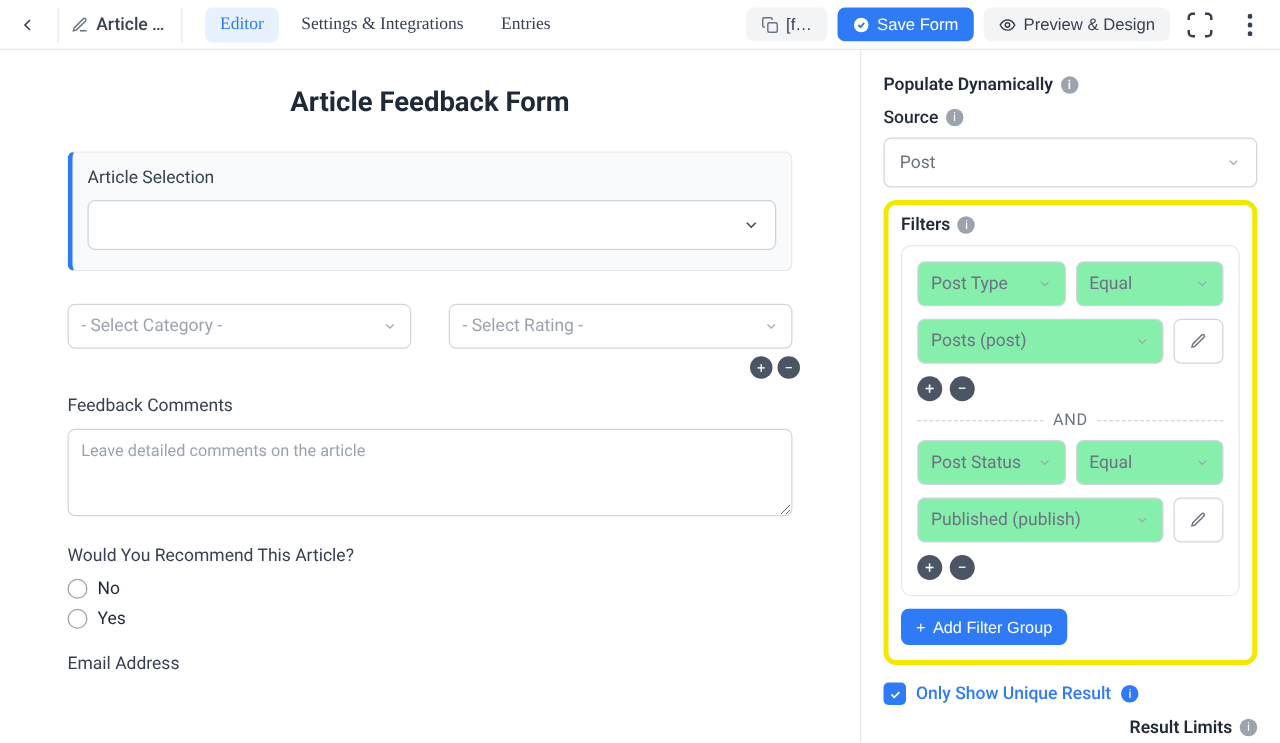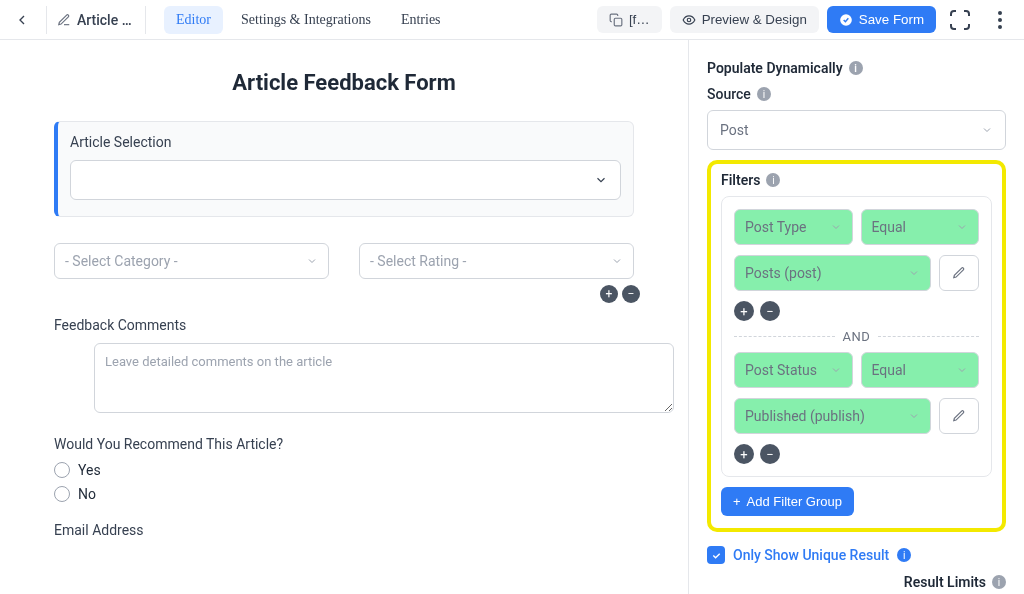--- a/index.html
+++ b/index.html
@@ -55,21 +55,21 @@
   .two-col { display:flex; gap:30px; }
   .two-col .col { flex:1; }
   .select-box {
     height:36px; border:1px solid #d1d5db; border-radius:6px; background:#fff;
     display:flex; align-items:center; padding:0 10px; color:#9ca3af; cursor:pointer;
   }
   .select-box .chev { margin-left:auto; }
   .mini-circles { position:absolute; right:-6px; bottom:-24px; display:flex; gap:4px; }
   .mini-circle { width:18px; height:18px; border-radius:50%; background:#4b5563; color:#fff; display:flex; align-items:center; justify-content:center; font-size:12px; cursor:pointer; }
   textarea.comments {
-    width:100%; height:70px; border:1px solid #d1d5db; border-radius:6px; padding:10px; font-family:inherit; font-size:13px; resize:vertical; color:#374151;margin-left:40px;
+    width:100%; height:70px; border:1px solid #d1d5db; border-radius:6px; padding:10px; font-family:inherit; font-size:13px; resize:vertical; color:#374151;
   }
   textarea.comments::placeholder { color:#9ca3af; }
   .radio-row { display:flex; align-items:center; gap:8px; margin-top:8px; cursor:pointer; }
   .radio-circle { width:16px; height:16px; border:1.5px solid #9ca3af; border-radius:50%; }
   input.email { width:100%; height:42px; border:1px solid #d1d5db; border-radius:6px; padding:0 12px; font-size:14px; }
   input.email::placeholder { color:#9ca3af; }
 
   
   .sidebar { width:335px; padding:10px 18px 20px; overflow-y:auto; }
   .side-heading { font-weight:600; font-size:14px; margin:10px 0 10px; display:flex; align-items:center; gap:6px; }
@@ -128,33 +128,33 @@
     </div>
   </div>
   <div class="topbar-right">
     <button class="btn btn-light">
       <svg width="14" height="14" viewBox="0 0 24 24" fill="none" stroke="#6b7280" stroke-width="2">
           <rect x="9" y="9" width="13" height="13" rx="2"></rect>
           <path d="M5 15H4a2 2 0 0 1-2-2V4a2 2 0 0 1 2-2h9a2 2 0 0 1 2 2v1"></path>
         </svg>
       <span>[f…</span>
     </button>
+    <button class="btn btn-primary">
+      <svg width="14" height="14" viewBox="0 0 24 24" fill="#fff">
+          <circle cx="12" cy="12" r="10" fill="#fff"></circle>
+          <path d="M8 12l3 3 5-6" stroke="#2f7bf5" stroke-width="2.5" fill="none"></path>
+        </svg>
+      <span>Save Form</span>
+    </button>
     <button class="btn btn-light">
       <svg width="14" height="14" viewBox="0 0 24 24" fill="none" stroke="#374151" stroke-width="2">
           <path d="M2 12s3.5-7 10-7 10 7 10 7-3.5 7-10 7S2 12 2 12z"></path>
           <circle cx="12" cy="12" r="3"></circle>
         </svg>
       <span>Preview &amp; Design</span>
-    </button>
-    <button class="btn btn-primary">
-      <svg width="14" height="14" viewBox="0 0 24 24" fill="#fff">
-          <circle cx="12" cy="12" r="10" fill="#fff"></circle>
-          <path d="M8 12l3 3 5-6" stroke="#2f7bf5" stroke-width="2.5" fill="none"></path>
-        </svg>
-      <span>Save Form</span>
     </button>
     <div class="icon-btn">
       <div class="fullscreen-outline"></div>
     </div>
     <div class="icon-btn">
       <svg width="4" height="18" viewBox="0 0 4 18" fill="#374151">
           <circle cx="2" cy="2" r="2"></circle>
           <circle cx="2" cy="9" r="2"></circle>
           <circle cx="2" cy="16" r="2"></circle>
         </svg>
@@ -202,25 +202,25 @@
 
       <div class="field-block" style="margin-top:38px;">
         <label class="field-label">Feedback Comments</label>
         <textarea class="comments" placeholder="Leave detailed comments on the article" style=""></textarea>
       </div>
 
       <div class="field-block">
         <label class="field-label">Would You Recommend This Article?</label>
         <div class="radio-row">
           <div class="radio-circle"></div>
-          <span>Yes</span>
+          <span>No</span>
         </div>
         <div class="radio-row">
           <div class="radio-circle"></div>
-          <span>No</span>
+          <span>Yes</span>
         </div>
       </div>
 
       <div class="field-block">
         <label class="field-label">Email Address</label>
       </div>
     </div>
   </div>
 
   <div class="sidebar">

